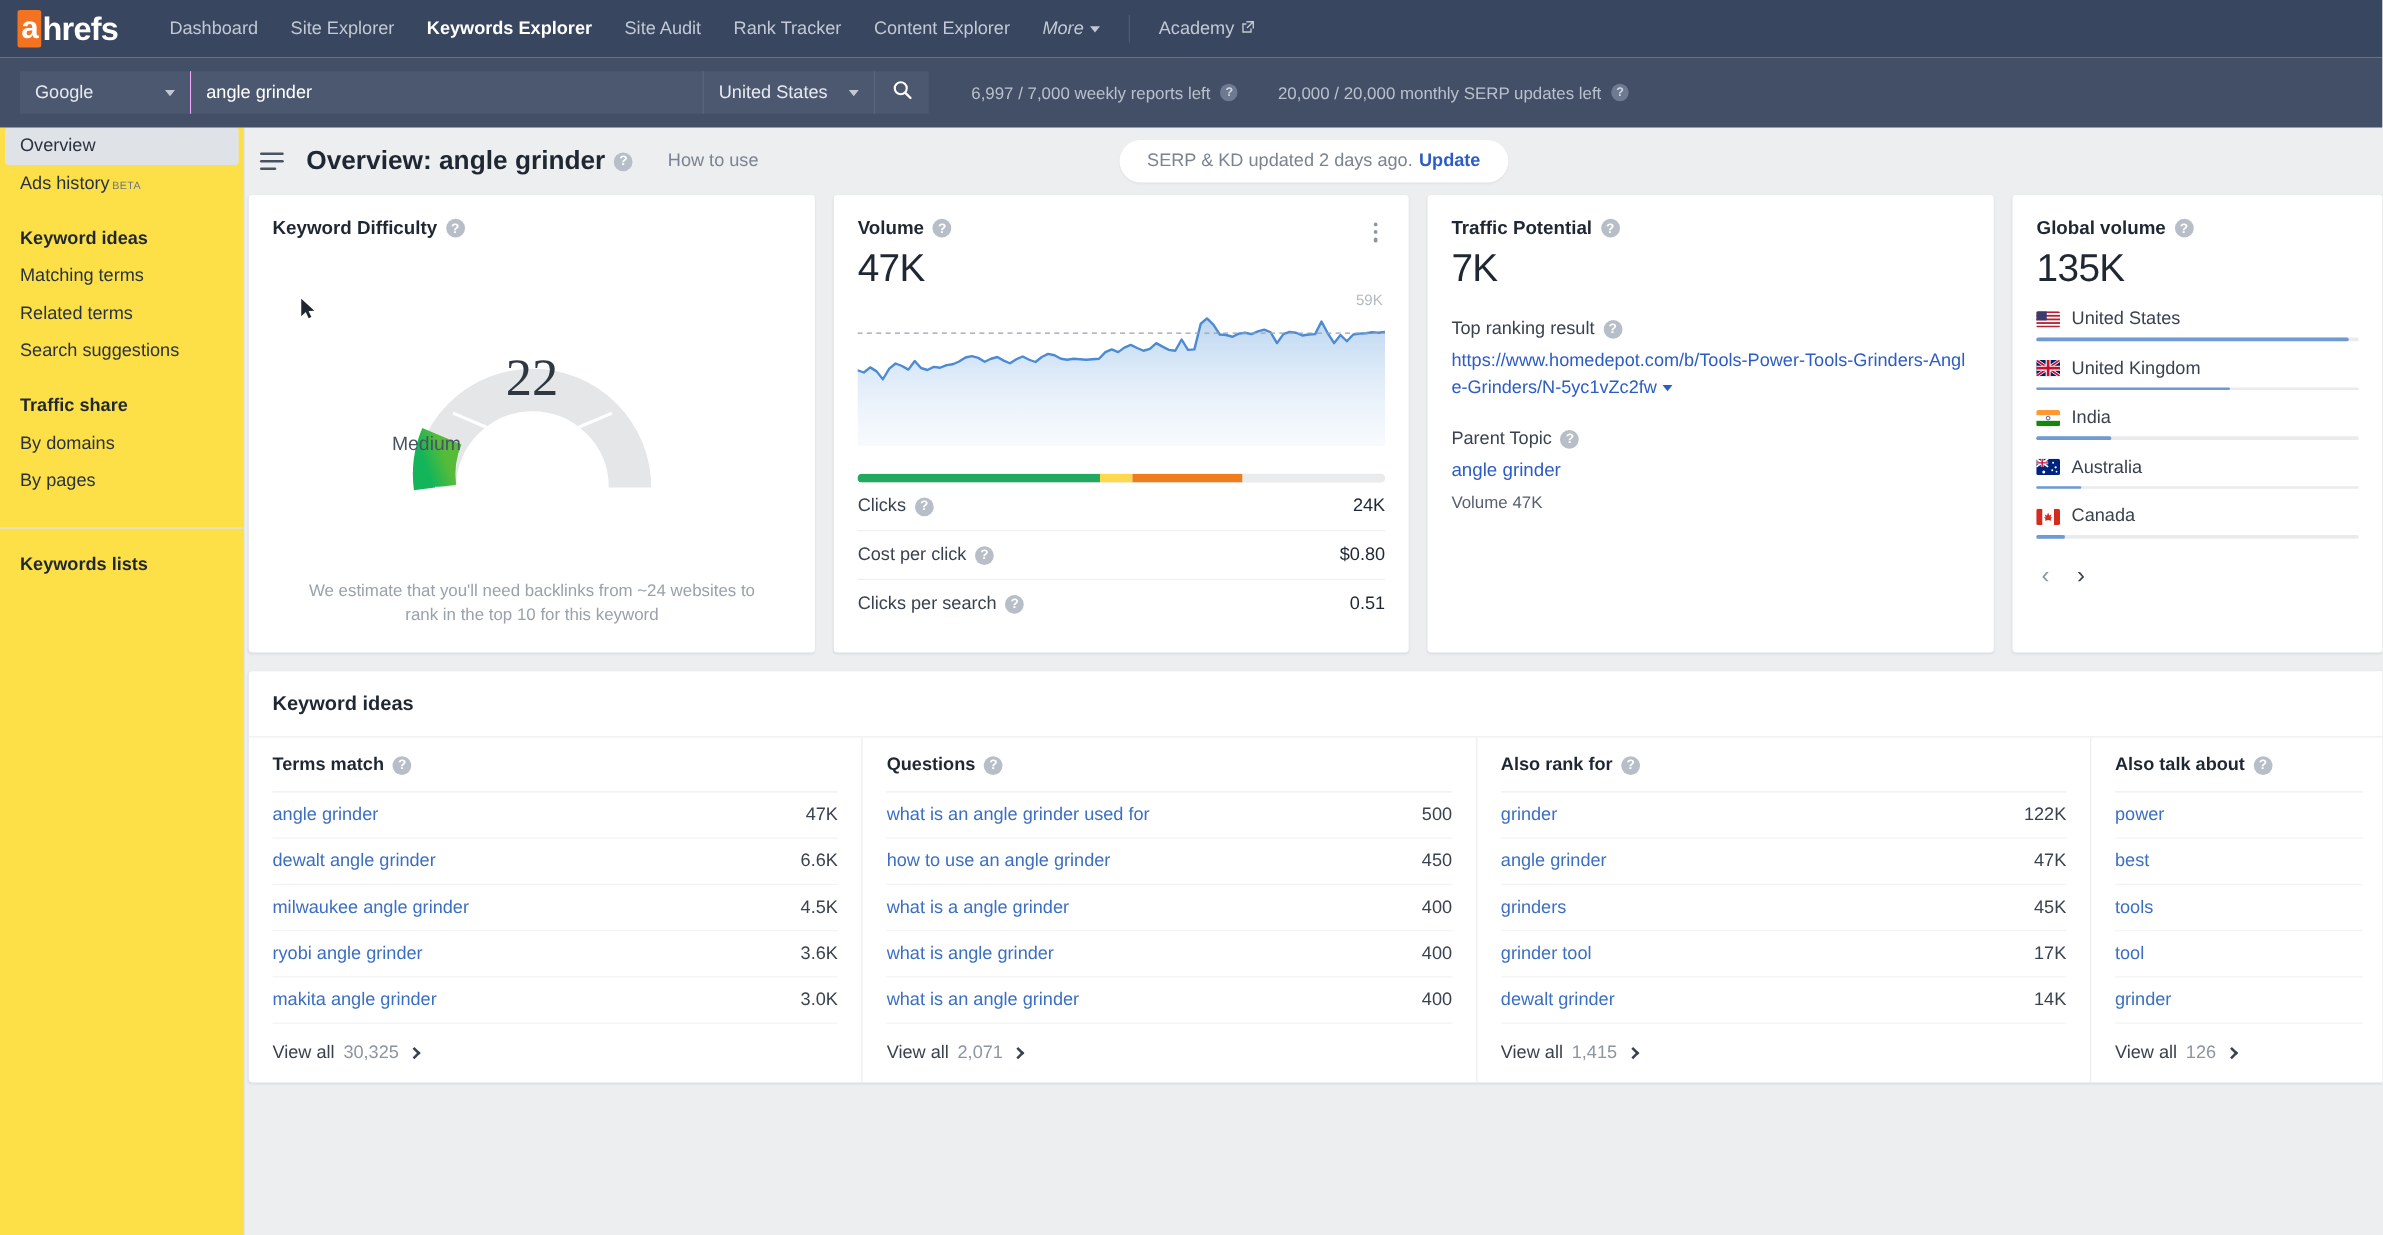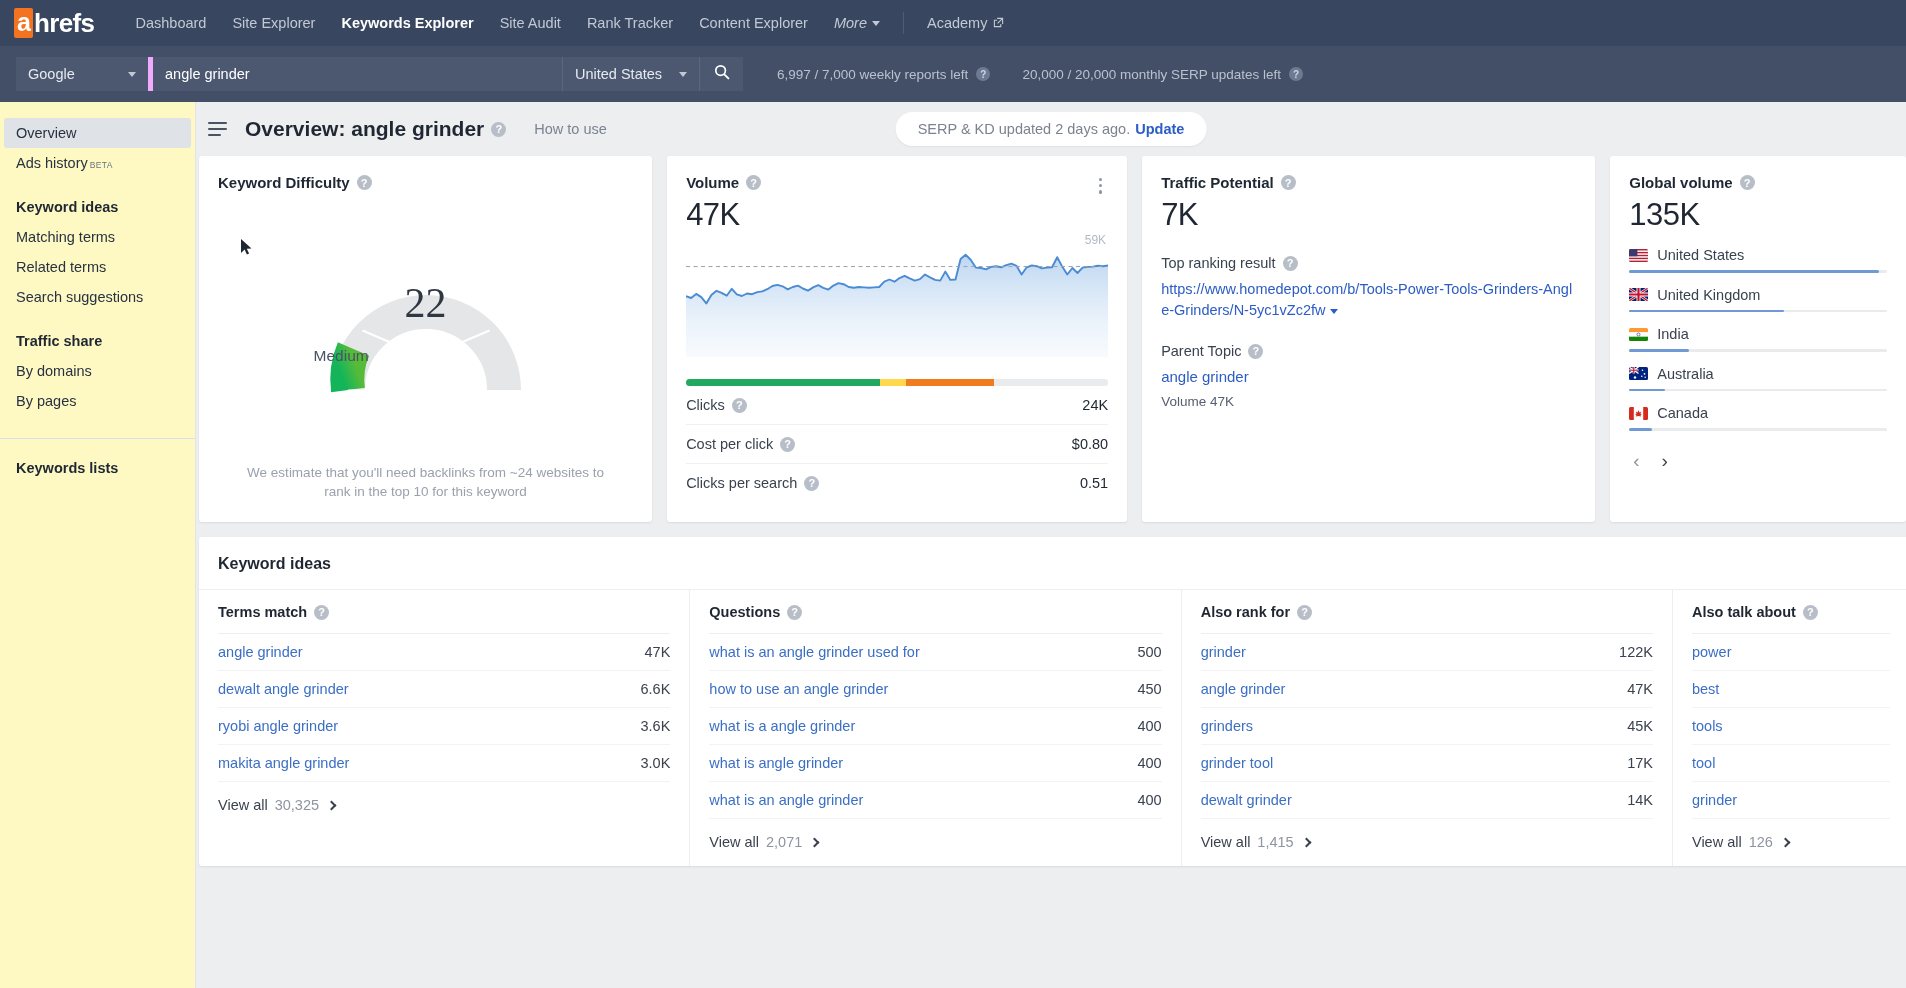--- a/index.html
+++ b/index.html
@@ -47,21 +47,21 @@
   .searchbar {
     height: 56px; background: #434f66;
     display: flex; align-items: center; padding: 0 16px;
     position: relative; z-index: 4;
   }
   .search-group { display: flex; align-items: stretch; height: 34px; }
   .engine-select {
     width: 137px; background: #4c5870; color: #e7eaf0;
     font-size: 14.5px; display: flex; align-items: center;
     justify-content: space-between; padding: 0 12px;
-    border-right: 5px solid #f0abfc; cursor: pointer;
+    border-right: 1px solid #f0abfc; cursor: pointer;
   }
   .kw-input {
     width: 409px; background: #4c5870; color: #ffffff;
     font-size: 14.5px; border: none; outline: none;
     padding: 0 12px; font-family: "Liberation Sans", sans-serif;
   }
   .country-select {
     width: 137px; background: #4c5870; color: #e7eaf0;
     font-size: 14.5px; display: flex; align-items: center;
     justify-content: space-between; padding: 0 12px;
@@ -82,22 +82,22 @@
     background: #6d7a91; color: #cfd6e1; font-size: 10px;
     display: inline-flex; align-items: center; justify-content: center;
     flex: 0 0 auto; font-weight: bold;
   }
 
   
   .shell { display: flex; height: calc(988px - 46px - 56px); }
 
   
   .sidebar {
-    width: 196px; flex: 0 0 196px; background: #fef9c3;
-    padding-top: 16px; border-right: 1px solid #e2e4e7;
+    width: 196px; flex: 0 0 196px; background: #fde047;
+    padding-top: 0; border-right: 1px solid #e2e4e7;
   }
   .side-link {
     font-size: 14.5px; color: #283241; padding: 7px 12px;
     margin: 0 4px; cursor: pointer; border-radius: 3px;
     display: flex; align-items: baseline;
   }
   .side-link.active { background: #dfe2e6; }
   .beta-sup { font-size: 8.5px; color: #6b7484; margin-left: 2px; letter-spacing: .4px; vertical-align: super;}
   .side-head {
     font-size: 14.5px; font-weight: bold; color: #1f2733;
@@ -558,20 +558,24 @@
             </div>
             <div class="kw-row">
               <span class="kw">angle grinder</span>
               <span class="vol">47K</span>
             </div>
             <div class="kw-row">
               <span class="kw">dewalt angle grinder</span>
               <span class="vol">6.6K</span>
             </div>
             <div class="kw-row">
+              <span class="kw">milwaukee angle grinder</span>
+              <span class="vol">4.5K</span>
+            </div>
+            <div class="kw-row">
               <span class="kw">ryobi angle grinder</span>
               <span class="vol">3.6K</span>
             </div>
             <div class="kw-row">
               <span class="kw">makita angle grinder</span>
               <span class="vol">3.0K</span>
             </div>
             <div class="viewall">
               <span>View all</span>
               <span class="cnt">30,325</span>

